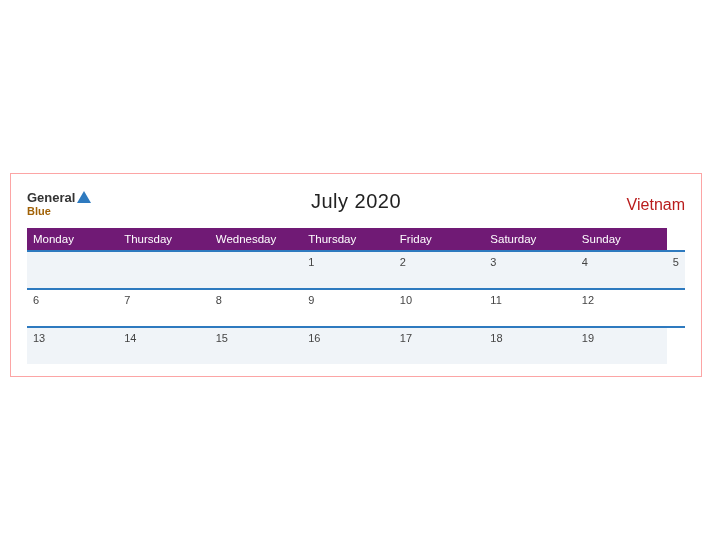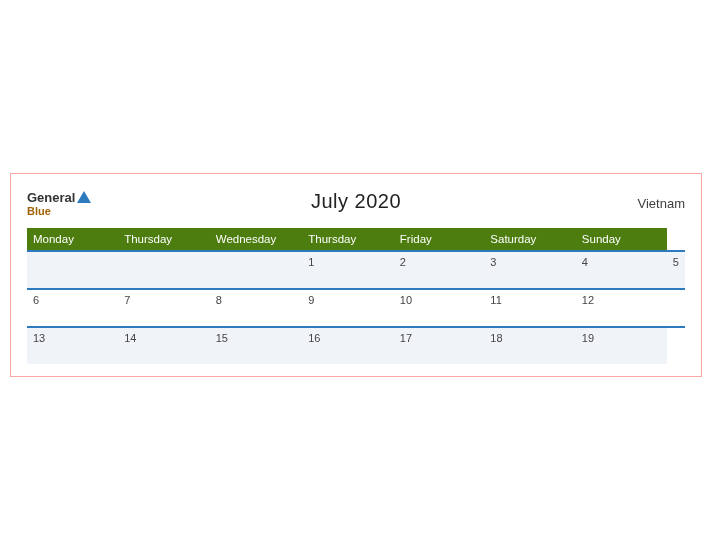--- a/index.html
+++ b/index.html
@@ -55,31 +55,31 @@
     .calendar-title {
       position: absolute;
       left: 50%;
       transform: translateX(-50%);
       font-size: 20px;
       font-weight: normal;
       color: #222;
       letter-spacing: 0.5px;
     }
     .calendar-country {
-      font-size: 13px;
-      color: #404040;
+      font-size: 16px;
+      color: #b91c1c;
       align-self: flex-start;
       margin-top: 6px;
     }
     .calendar-grid {
       width: 100%;
       border-collapse: collapse;
     }
     .calendar-grid thead tr {
-      background: #4d7c0f;
+      background: #701a75;
     }
     .calendar-grid thead th {
       color: #fff;
       font-size: 11.5px;
       font-weight: normal;
       padding: 5px 6px;
       text-align: left;
       border: none;
       width: calc(100% / 7);
     }

